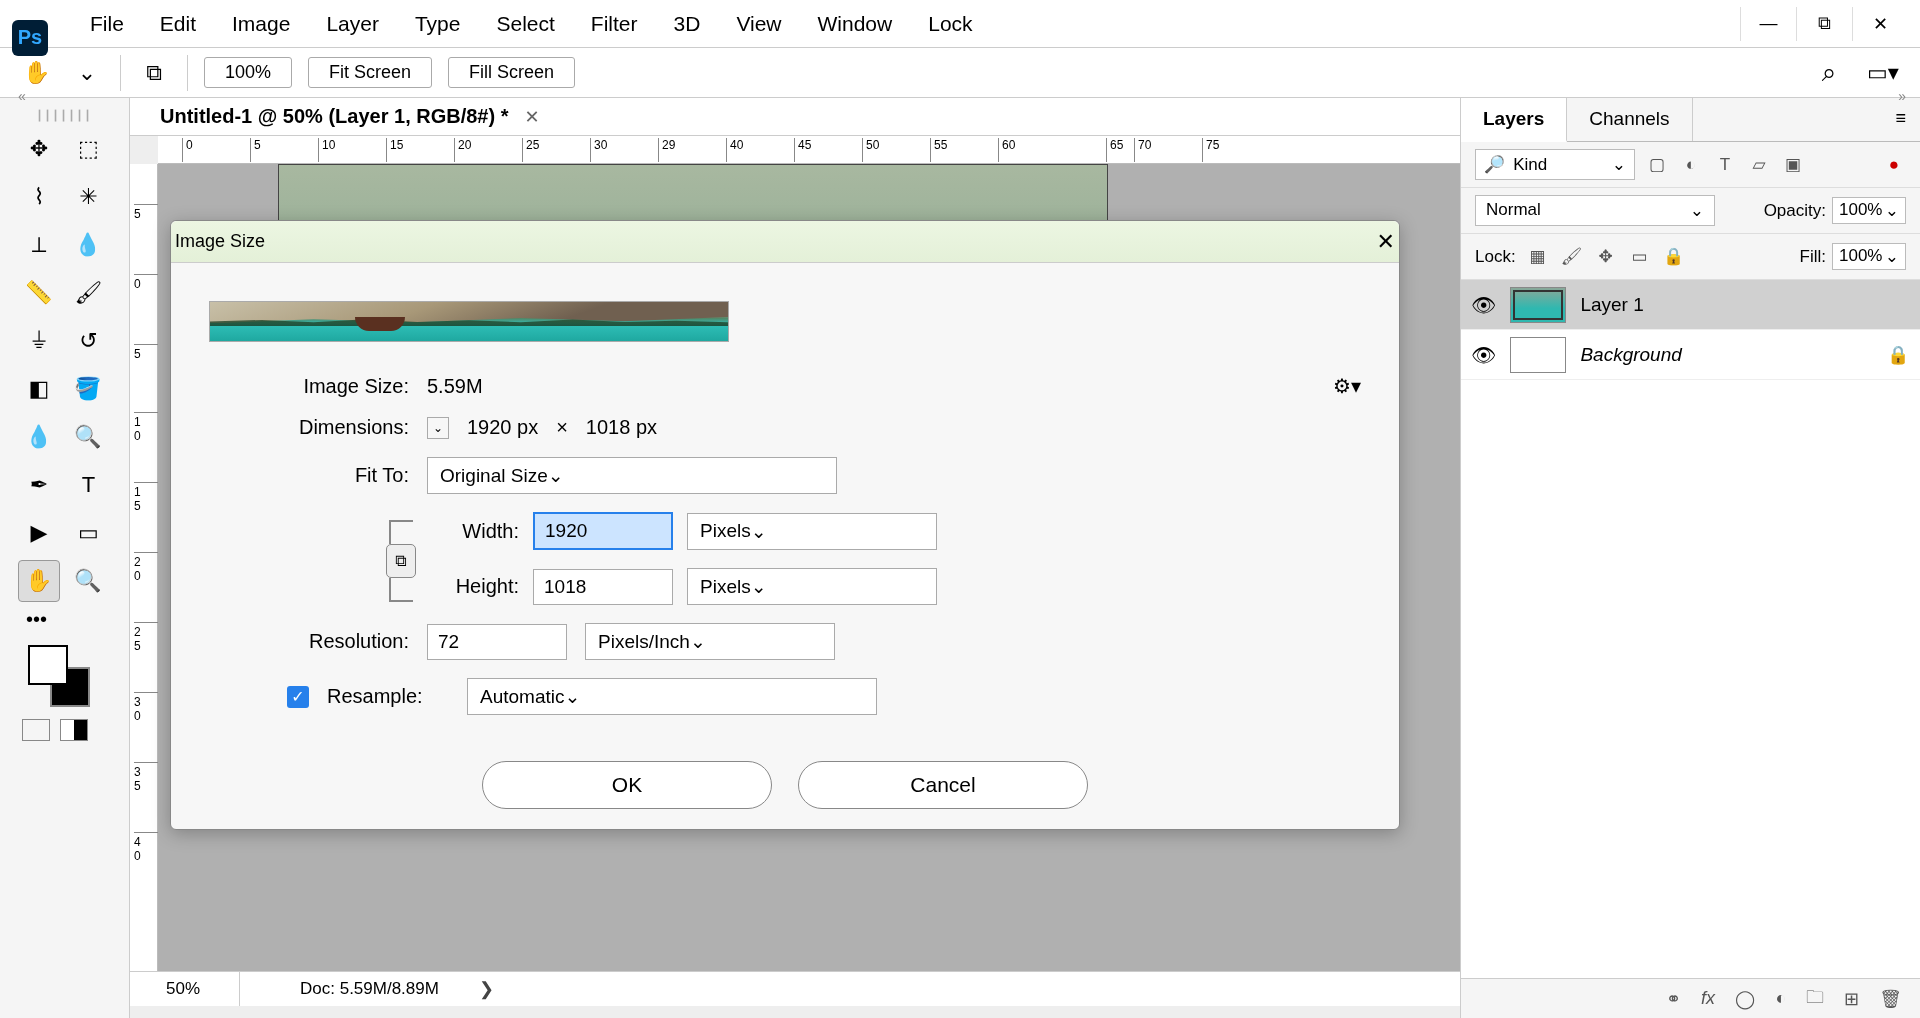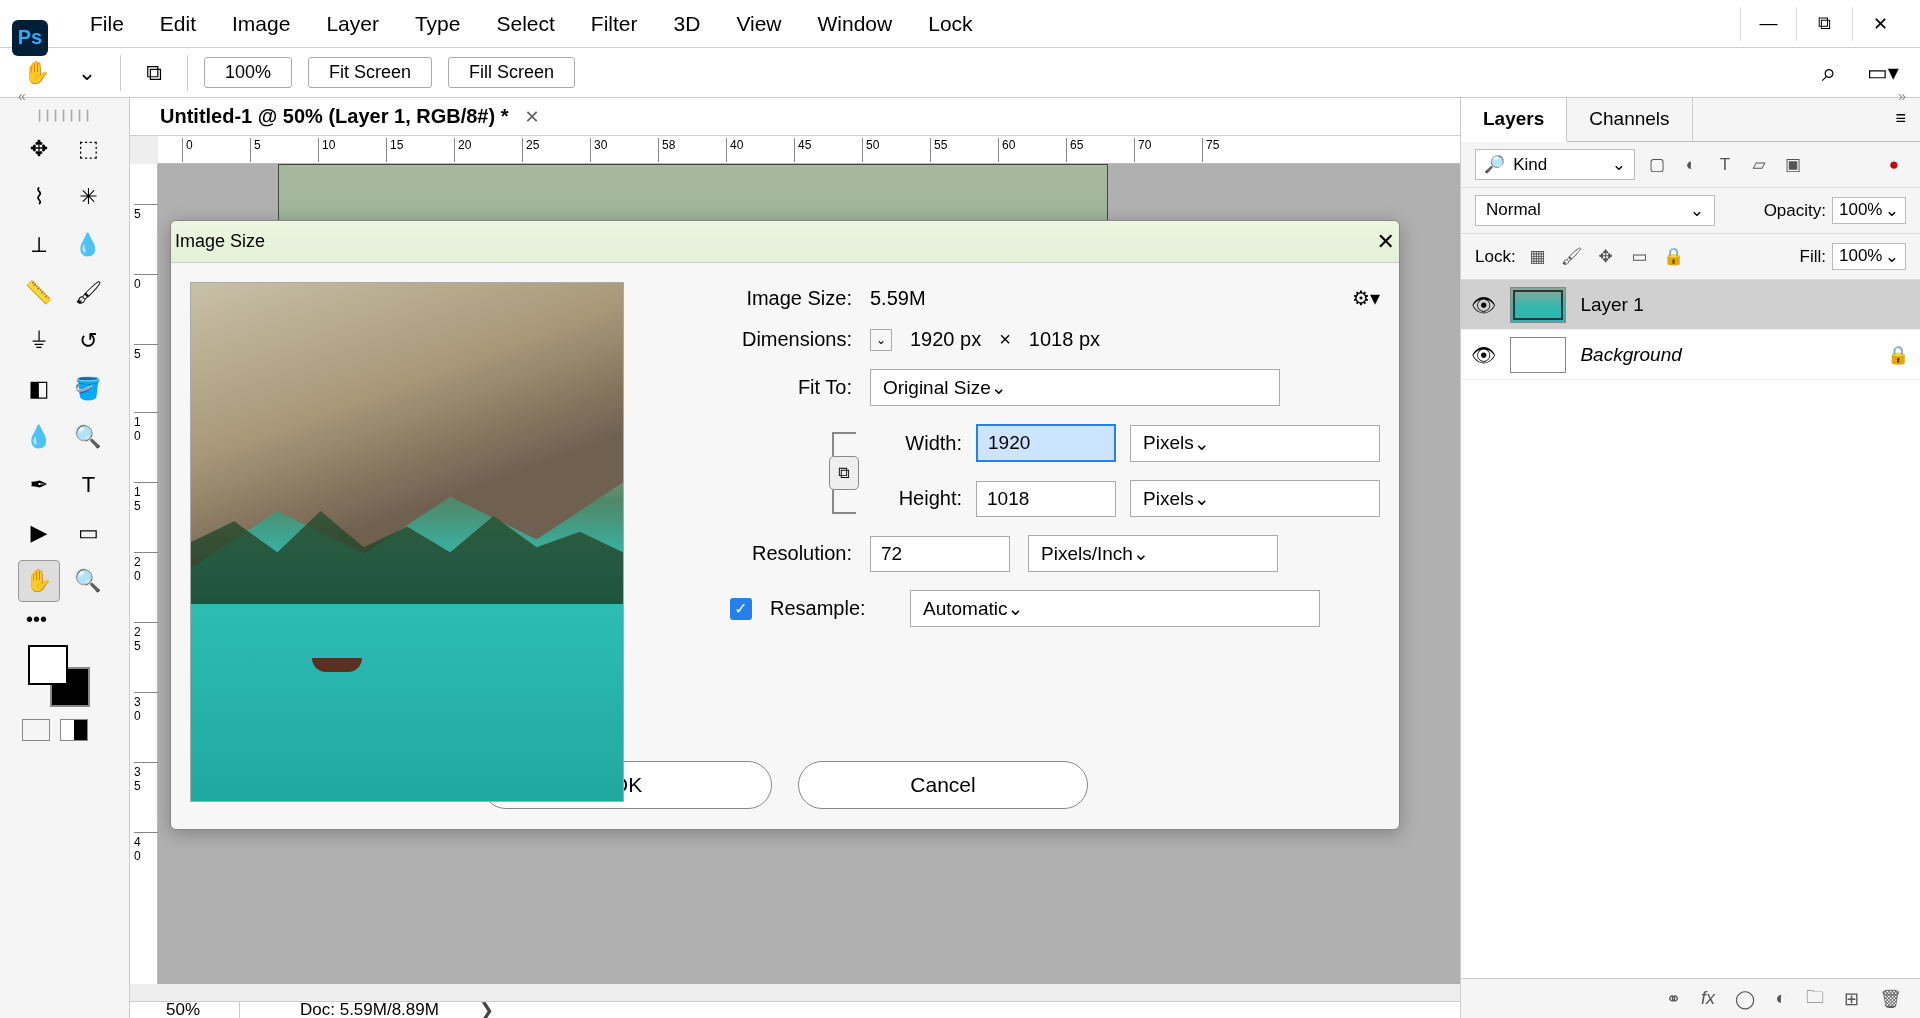--- a/index.html
+++ b/index.html
@@ -39,21 +39,21 @@
 .docarea { flex: 1; background: #eee; position: relative; }
 .tabbar { height: 38px; background: #fff; border-bottom: 1px solid #ccc; display: flex; align-items: center; padding-left: 30px; }
 .doc-tab { font-size: 20px; font-weight: 600; padding-right: 10px; }
 .doc-close { font-size: 18px; color: #666; cursor: pointer; padding: 0 6px; }
 .ruler-h { height: 28px; background: #fff; border-bottom: 1px solid #bbb; margin-left: 28px; position: relative; overflow: hidden; font-size: 12px; }
 .ruler-h span { position: absolute; top: 2px; border-left: 1px solid #888; padding-left: 3px; height: 24px; }
 .ruler-v { width: 28px; background: #fff; border-right: 1px solid #bbb; position: absolute; top: 66px; left: 0; bottom: 34px; font-size: 12px; }
 .ruler-v span { position: absolute; left: 4px; border-top: 1px solid #888; padding-top:2px; width: 24px;}
 .canvas-wrap { position: absolute; top: 66px; left: 28px; right: 0; bottom: 34px; background: #b0b0b0; overflow: hidden; }
 .canvas-img { position: absolute; top: 0; left: 120px; width: 830px; height: 500px; background: linear-gradient(180deg,#a8b8a0 0%,#8aa890 35%,#2fb8b0 55%,#1fa8a0 100%); border: 1px solid #444; }
-.statusbar { position: absolute; bottom: 0; left: 0; right: 0; height: 17px; background: #fff; border-top: 1px solid #ccc; display: flex; align-items: center; font-size: 17px; }
+.statusbar { position: absolute; bottom: 12px; left: 0; right: 0; height: 35px; background: #fff; border-top: 1px solid #ccc; display: flex; align-items: center; font-size: 17px; }
 .status-zoom { width: 110px; padding-left: 36px; border-right: 1px solid #ccc; height: 100%; display: flex; align-items: center; }
 .status-doc { padding-left: 60px; }
 .status-arrow { margin-left: 40px; font-size: 18px; color: #444; }
 
 
 .right { width: 460px; background: #f5f5f5; border-left: 1px solid #ccc; display: flex; flex-direction: column; position: relative; }
 .right::before { content: "»"; position: absolute; top: -10px; right: 14px; font-size: 14px; color: #888; }
 .panel-tabs { display: flex; height: 44px; border-bottom: 1px solid #bbb; align-items: stretch; }
 .ptab { padding: 10px 22px; font-size: 19px; cursor: pointer; border-right: 1px solid #ccc; }
 .ptab.active { background: #fff; font-weight: 600; border-bottom: 2px solid #fff; margin-bottom: -1px; }
@@ -74,21 +74,21 @@
 .thumb.white::after{display:none;}
 .layer-name { font-size: 19px; }
 .layer-name.bg { font-style: italic; }
 .layer-lock { margin-left: auto; font-size: 18px; }
 .panel-footer { height: 40px; border-top: 1px solid #ccc; display: flex; align-items: center; justify-content: flex-end; gap: 20px; padding: 0 18px; font-size: 18px; color: #555; }
 
 
 .dialog { position: absolute; top: 220px; left: 170px; width: 1230px; height: 610px; background: #f7f7f7; border: 1px solid #888; border-radius: 6px; box-shadow: 0 4px 18px rgba(0,0,0,.25); z-index: 50; }
 .dlg-title { height: 42px; background: linear-gradient(#ecf6e2,#e4f0d8); border-bottom: 1px solid #ccc; display: flex; align-items: center; padding: 0 4px; font-size: 18px; border-radius: 6px 6px 0 0; }
 .dlg-close { margin-left: auto; font-size: 22px; cursor: pointer; }
-.dlg-body { display: flex; padding: 19px; gap: 28px; height: 490px; }
+.dlg-body { display: flex; padding: 38px; gap: 28px; height: 490px; flex-direction: column; }
 .dlg-preview { width: 520px; height: 520px; background: linear-gradient(180deg,#b0a890 0%,#98a888 30%,#508868 42%,#2fc0b8 56%,#1fa8a0 100%); border: 1px solid #aaa; position: relative; overflow:hidden;}
 .mtn { position:absolute; top:0; left:0; right:0; height:55%; background: linear-gradient(160deg,#c8c0a8 0%,#a89878 40%,#706050 70%); clip-path: polygon(0 0,100% 0,100% 70%,80% 90%,60% 75%,40% 95%,20% 80%,0 100%);}
 .trees{position:absolute;top:42%;left:0;right:0;height:20%;background:linear-gradient(#2a5030,#1a3820);opacity:.8;clip-path:polygon(0 40%,10% 20%,20% 50%,30% 10%,40% 45%,50% 25%,60% 50%,70% 15%,80% 45%,90% 30%,100% 50%,100% 100%,0 100%);}
 .boat{position:absolute;bottom:25%;left:28%;width:50px;height:14px;background:#5a3020;border-radius:0 0 20px 20px;}
 .dlg-form { flex: 1; display: flex; flex-direction: column; gap: 18px; padding-top: 4px; }
 .frow { display: flex; align-items: center; gap: 18px; font-size: 20px; }
 .flabel { width: 200px; text-align: right; }
 .fval { font-size: 20px; }
 .gear { margin-left: auto; font-size: 20px; cursor: pointer; }
 .dim-dd { width: 22px; height: 22px; border: 1px solid #aaa; display: inline-flex; align-items: center; justify-content: center; font-size: 12px; }
@@ -192,27 +192,27 @@
       <span class="doc-close">✕</span>
     </div>
     <div class="ruler-h">
       <span style="left:24px">0</span>
       <span style="left:92px">5</span>
       <span style="left:160px">10</span>
       <span style="left:228px">15</span>
       <span style="left:296px">20</span>
       <span style="left:364px">25</span>
       <span style="left:432px">30</span>
-      <span style="left:500px">58</span>
+      <span style="left:500px">29</span>
       <span style="left:568px">40</span>
       <span style="left:636px">45</span>
       <span style="left:704px">50</span>
       <span style="left:772px">55</span>
       <span style="left:840px">60</span>
-      <span style="left:908px">65</span>
+      <span style="left:948px">65</span>
       <span style="left:976px">70</span>
       <span style="left:1044px">75</span>
     </div>
     <div class="ruler-v">
       <span style="top:40px">5</span>
       <span style="top:110px">0</span>
       <span style="top:180px">5</span>
       <span style="top:248px">1<br>0</span>
       <span style="top:318px">1<br>5</span>
       <span style="top:388px">2<br>0</span>

